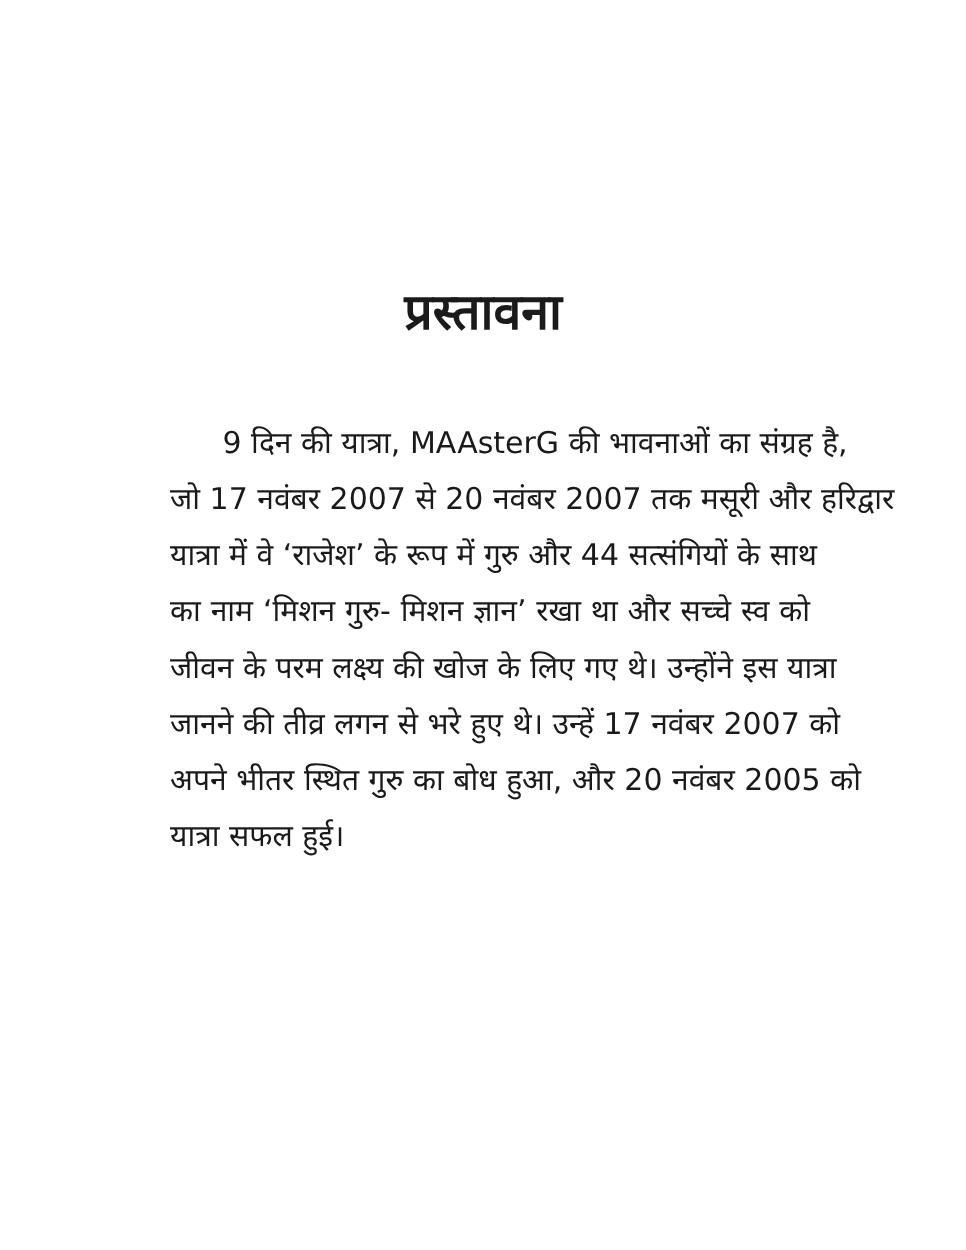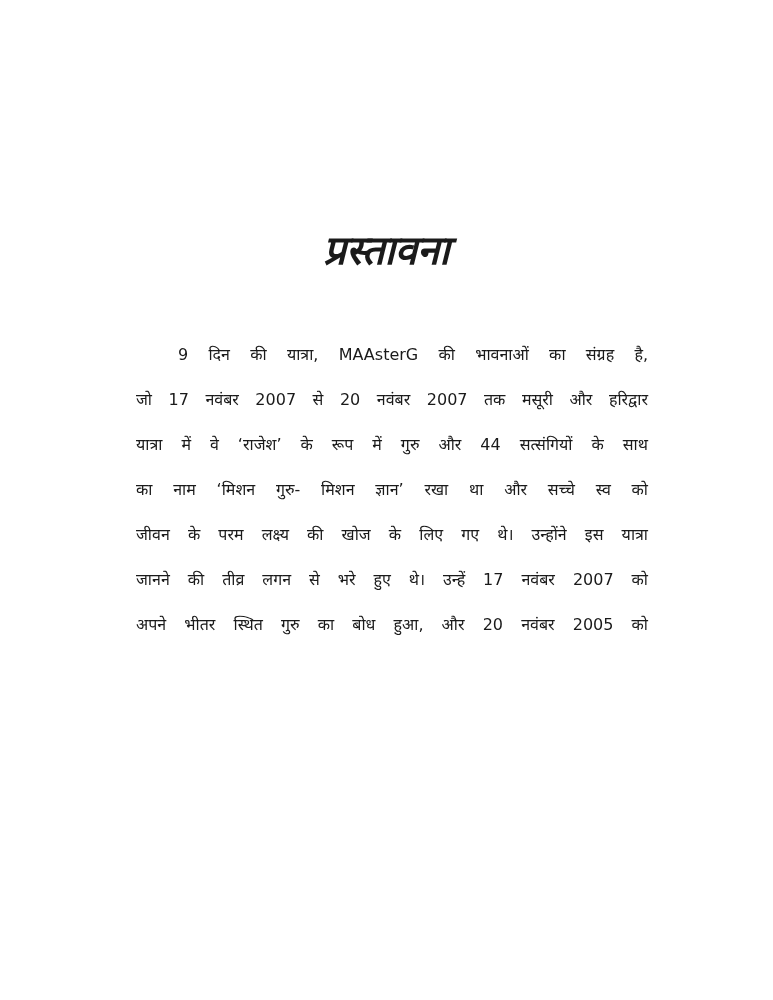--- a/index.html
+++ b/index.html
@@ -24,33 +24,32 @@
   .title {
     position: absolute;
     left: 0;
     width: 773px;
     top: 222px;
     text-align: center;
     font-size: 40px;
     font-weight: bold;
     line-height: 56px;
     color: #1a1a1a;
-    font-style: italic;
   }
   .body-text {
     position: absolute;
     left: 136px;
     top: 332px;
     width: 512px;
   }
   .line {
     display: block;
     height: 45px;
     line-height: 45px;
-    font-size: 16px;
+    font-size: 24px;
     white-space: nowrap;
     text-align: justify;
     text-align-last: justify;
   }
   .line.first {
     padding-left: 42px;
   }
   .line.last {
     text-align-last: left;
   }
@@ -62,14 +61,15 @@
   <h1 class="title" style="margin:0;">प्रस्तावना</h1>
 
   <div class="body-text">
     <span class="line first">9 दिन की यात्रा, MAAsterG की भावनाओं का संग्रह है,</span>
     <span class="line">जो 17 नवंबर 2007 से 20 नवंबर 2007 तक मसूरी और हरिद्वार</span>
     <span class="line">यात्रा में वे ‘राजेश’ के रूप में गुरु और 44 सत्संगियों के साथ</span>
     <span class="line">का नाम ‘मिशन गुरु- मिशन ज्ञान’ रखा था और सच्चे स्व को</span>
     <span class="line">जीवन के परम लक्ष्य की खोज के लिए गए थे। उन्होंने इस यात्रा</span>
     <span class="line">जानने की तीव्र लगन से भरे हुए थे। उन्हें 17 नवंबर 2007 को</span>
     <span class="line">अपने भीतर स्थित गुरु का बोध हुआ, और 20 नवंबर 2005 को</span>
+    <span class="line last">यात्रा सफल हुई।</span>
   </div>
 </div>
 
 </body></html>

